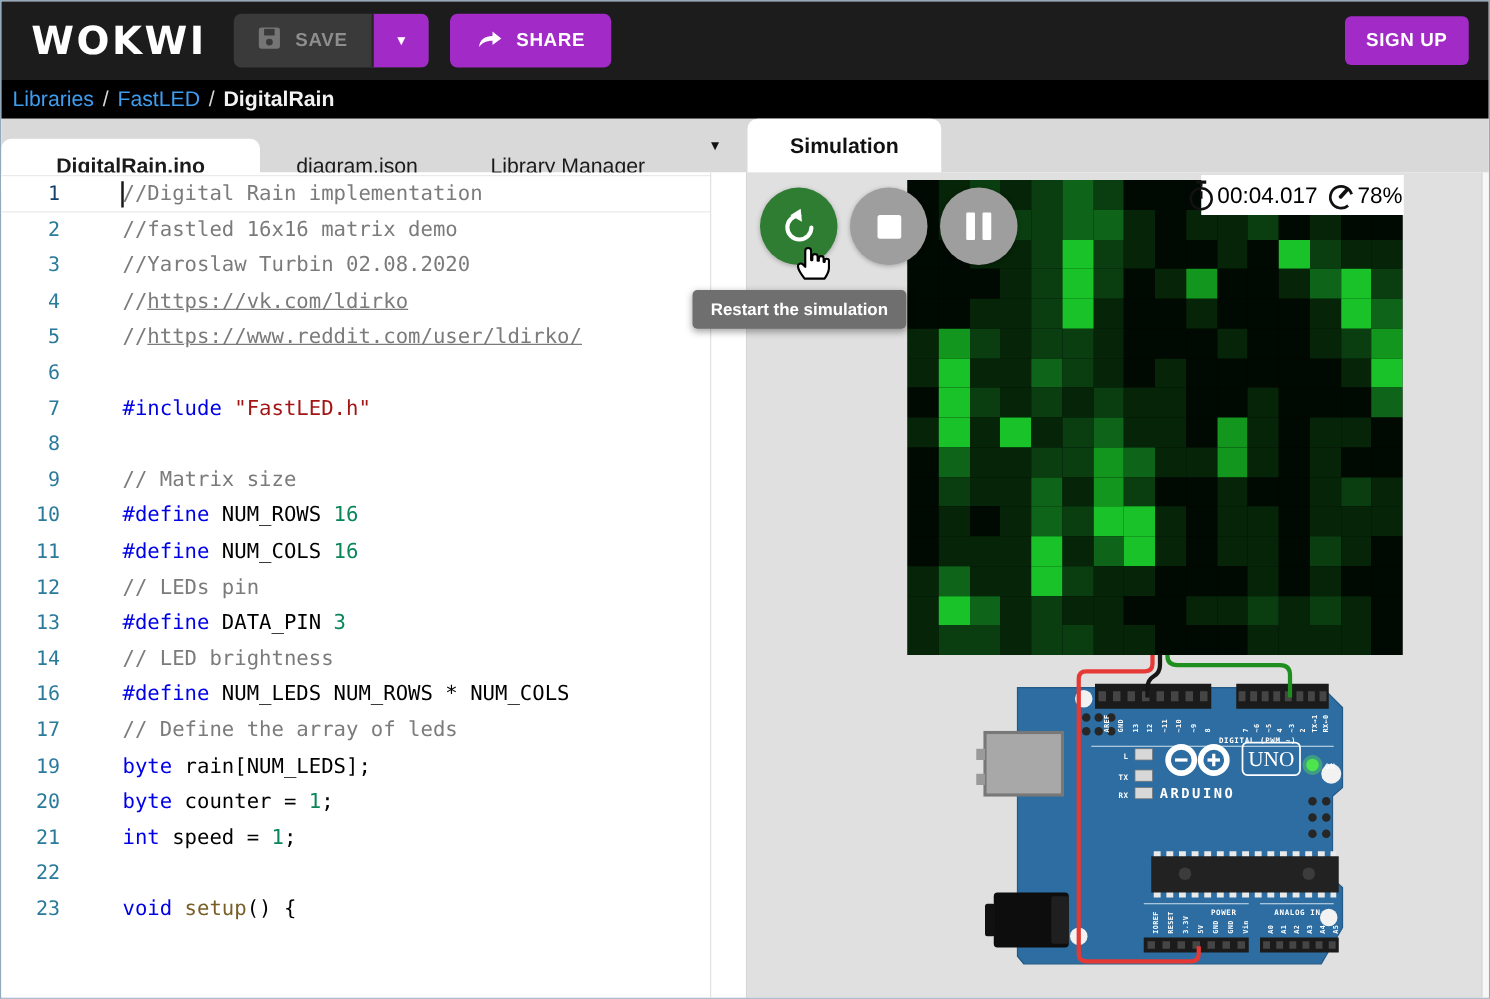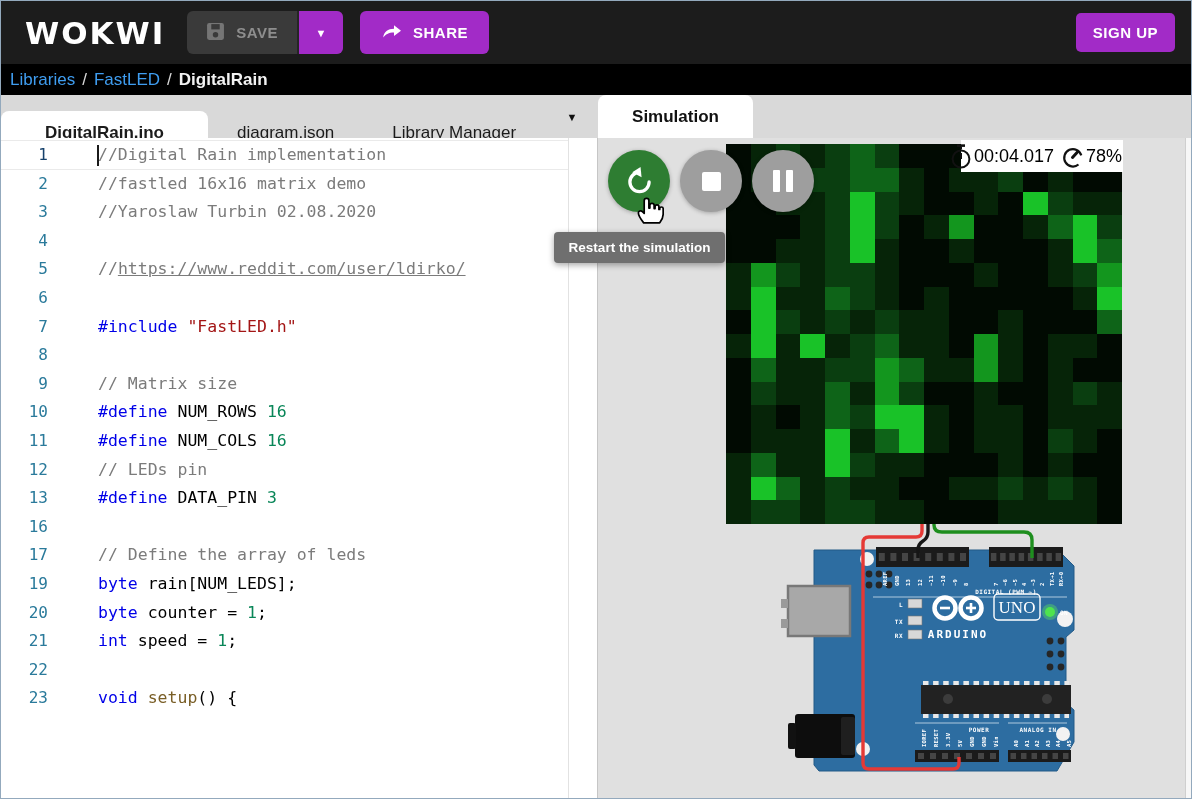--- a/index.html
+++ b/index.html
@@ -153,20 +153,21 @@
       <div class="cl">
         <span class="ln">2</span>
         <span class="lc"><span class="tk-cm">//fastled 16x16 matrix demo</span></span>
       </div>
       <div class="cl">
         <span class="ln">3</span>
         <span class="lc"><span class="tk-cm">//Yaroslaw Turbin 02.08.2020</span></span>
       </div>
       <div class="cl">
         <span class="ln">4</span>
+        <span class="lc"><span class="tk-cm">//</span><span class="tk-lk">https://vk.com/ldirko</span></span>
       </div>
       <div class="cl">
         <span class="ln">5</span>
         <span class="lc"><span class="tk-cm">//</span><span class="tk-lk">https://www.reddit.com/user/ldirko/</span></span>
       </div>
       <div class="cl">
         <span class="ln">6</span>
         <span class="lc"></span>
       </div>
       <div class="cl">
@@ -191,21 +192,26 @@
       </div>
       <div class="cl">
         <span class="ln">12</span>
         <span class="lc"><span class="tk-cm">// LEDs pin</span></span>
       </div>
       <div class="cl">
         <span class="ln">13</span>
         <span class="lc"><span class="tk-kw">#define</span><span class="tk-pl"> DATA_PIN </span><span class="tk-nu">3</span></span>
       </div>
       <div class="cl">
+        <span class="ln">14</span>
+        <span class="lc"><span class="tk-cm">// LED brightness</span></span>
+      </div>
+      <div class="cl">
         <span class="ln">16</span>
+        <span class="lc"><span class="tk-kw">#define</span><span class="tk-pl"> NUM_LEDS NUM_ROWS * NUM_COLS</span></span>
       </div>
       <div class="cl">
         <span class="ln">17</span>
         <span class="lc"><span class="tk-cm">// Define the array of leds</span></span>
       </div>
       <div class="cl">
         <span class="ln">19</span>
         <span class="lc"><span class="tk-kw">byte</span><span class="tk-pl"> rain[NUM_LEDS];</span></span>
       </div>
       <div class="cl">

